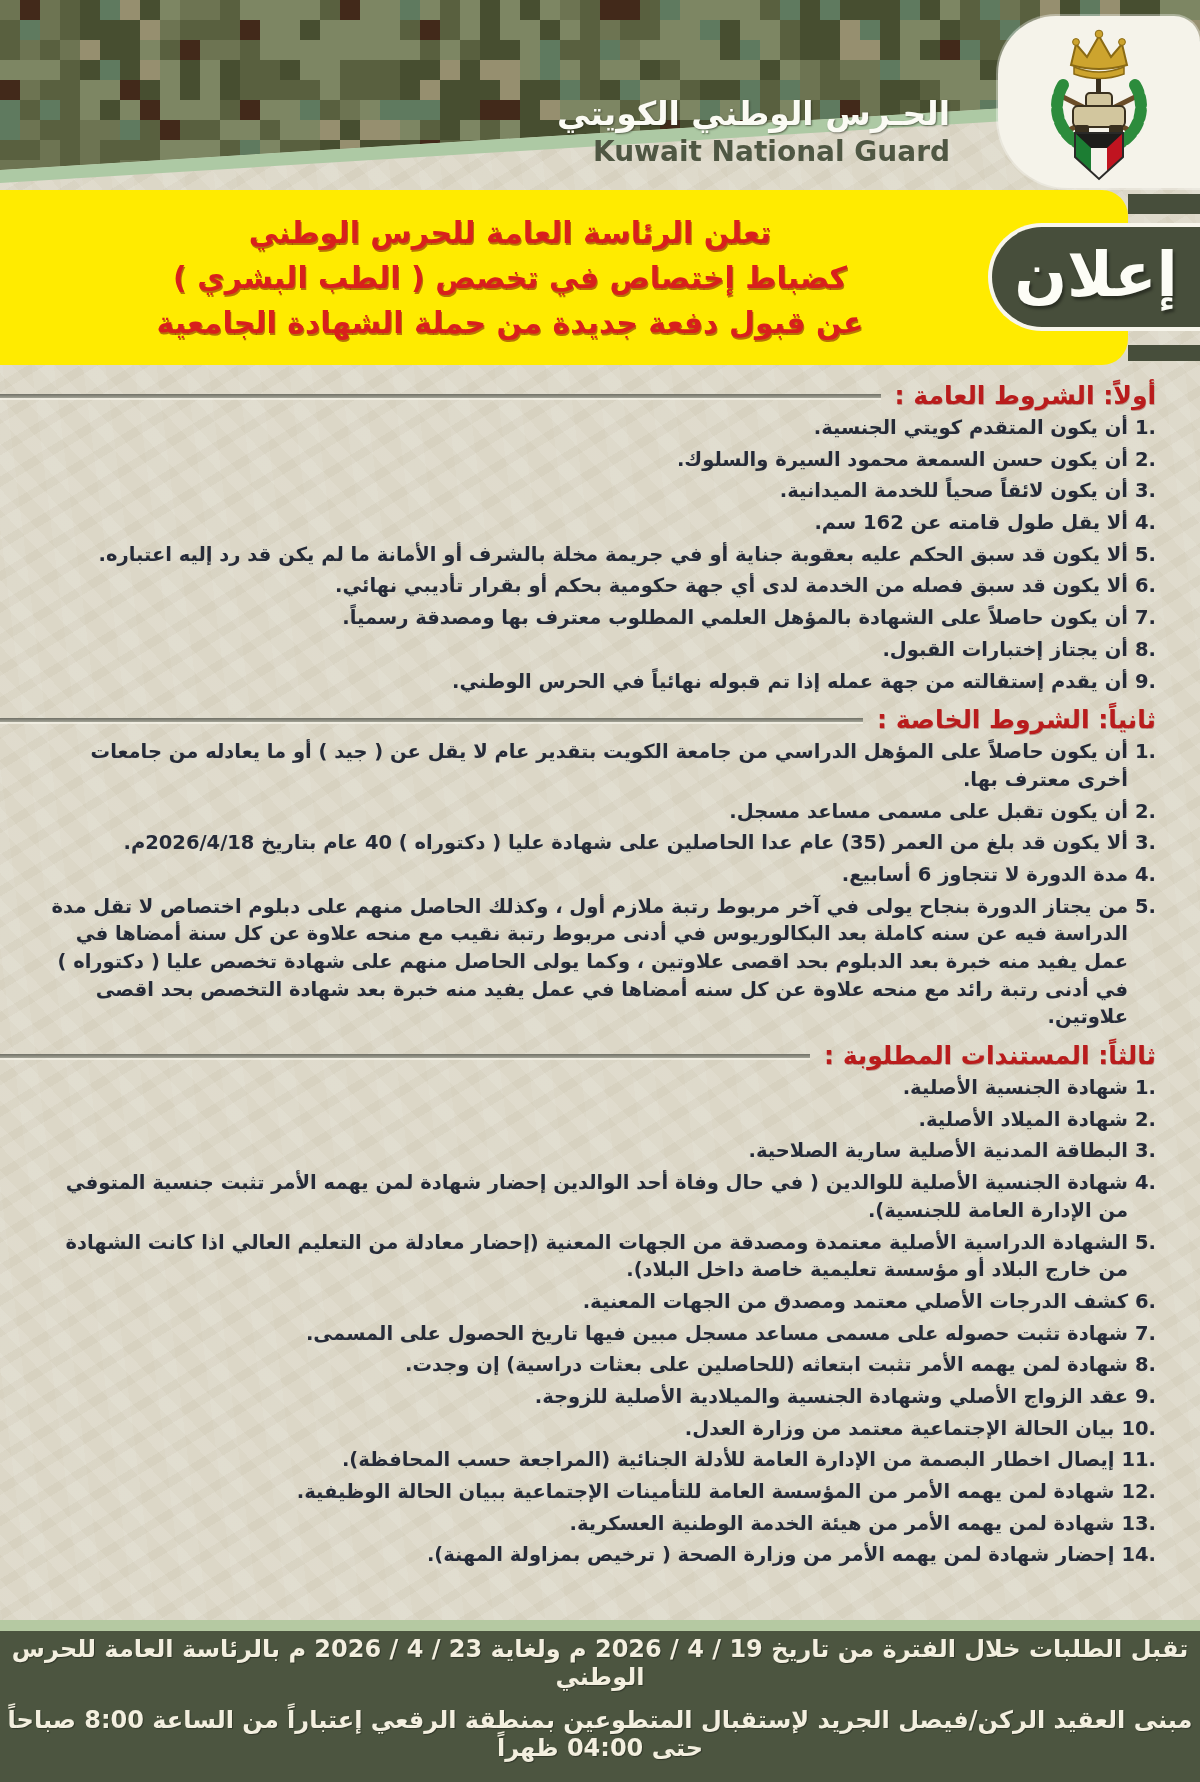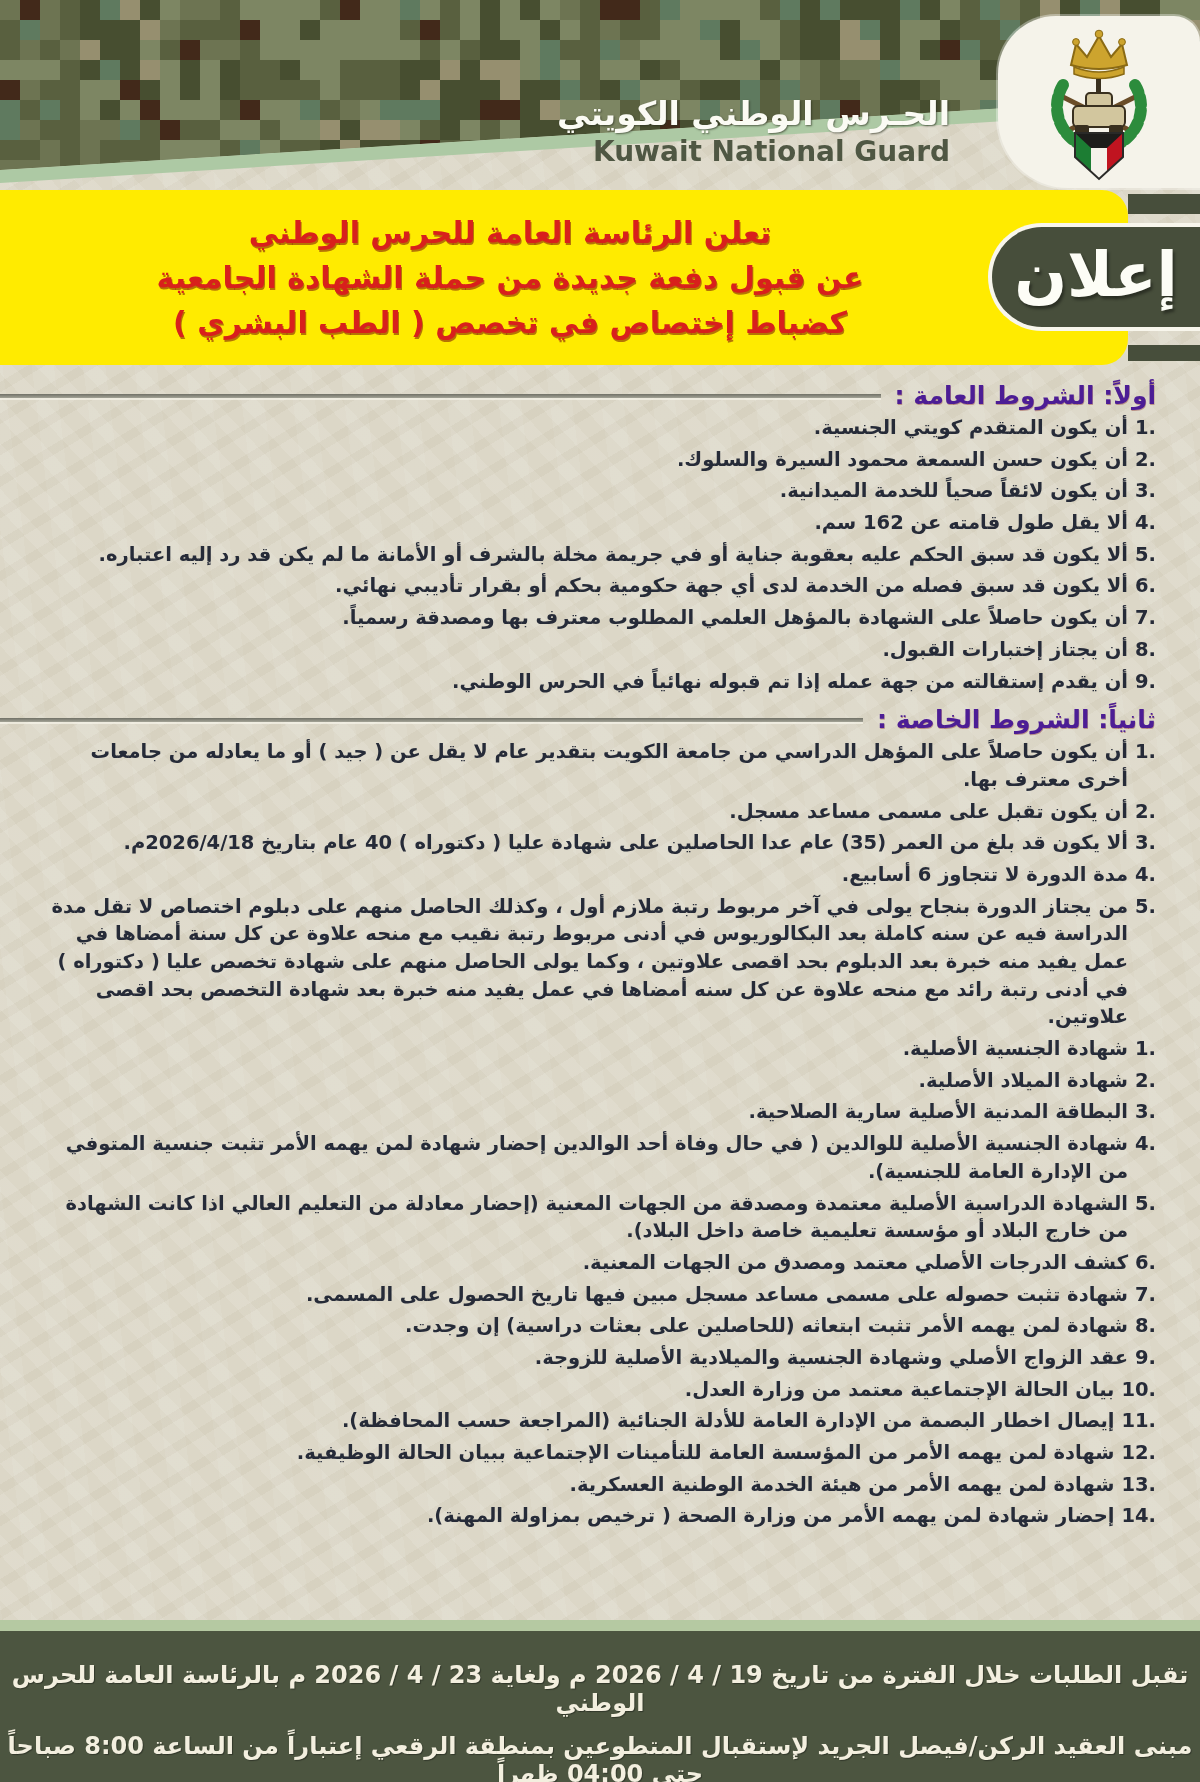--- a/index.html
+++ b/index.html
@@ -74,38 +74,38 @@
   }
 
   
   .content{
     position:relative;z-index:1;
     height:1250px;overflow:hidden;
     padding:6px 44px 0;direction:rtl;
   }
   .sec-head{display:flex;align-items:center;margin:10px 0 4px;}
   .sec-head h2{
-    margin:0;font-size:25px;font-weight:700;color:#4c1d95;white-space:nowrap;
+    margin:0;font-size:25px;font-weight:700;color:#b91c1c;white-space:nowrap;
     text-shadow:.5px .5px 0 rgba(120,20,15,.35);
   }
   .rule{
     flex:1;height:4px;margin-left:-44px;margin-right:14px;
     background:linear-gradient(#707066,#a3a396);
     box-shadow:0 2px 0 rgba(250,248,238,.6);
   }
   .item{display:flex;margin:4px 0;font-size:19.5px;font-weight:700;color:#262b38;line-height:1.42;}
   .num{white-space:nowrap;direction:ltr;margin-left:7px;}
   .txt{flex:1;}
 
   
   .footer-strip{position:absolute;left:0;right:0;top:1620px;height:11px;background:#b5c9a2;z-index:2;}
   .footer{
     position:absolute;left:0;right:0;top:1631px;bottom:0;z-index:2;
     background:#4c5540;color:#f3efdf;text-align:center;direction:rtl;
-    font-weight:700;padding-top:30px;box-sizing:border-box;
+    font-weight:700;padding-top:4px;box-sizing:border-box;
   }
   .footer .f1{font-size:24px;margin-bottom:15px;text-shadow:1px 1px 1px rgba(0,0,0,.35);}
   .footer .f2{font-size:24px;margin-bottom:15px;text-shadow:1px 1px 1px rgba(0,0,0,.35);}
 </style>
 </head>
 <body>
 
 <div class="page">
 
   <div class="header">
@@ -755,22 +755,22 @@
 
   <div class="banner">
     <div class="banner-yellow"></div>
     <div class="strip strip-top"></div>
     <div class="strip strip-bottom"></div>
     <div class="badge">
       <span>إعلان</span>
     </div>
     <div class="banner-title">
       <div>تعلن الرئاسة العامة للحرس الوطني</div>
+      <div>كضباط إختصاص في تخصص ( الطب البشري )</div>
       <div>عن قبول دفعة جديدة من حملة الشهادة الجامعية</div>
-      <div>كضباط إختصاص في تخصص ( الطب البشري )</div>
     </div>
   </div>
 
   <div class="content">
 
     <section>
       <div class="sec-head">
         <h2>أولاً: الشروط العامة :</h2>
         <div class="rule"></div>
       </div>
@@ -851,20 +851,24 @@
           </div>
 
           <div class="item">
             <span class="num">5.</span>
             <span class="txt">من يجتاز الدورة بنجاح يولى في آخر مربوط رتبة ملازم أول ، وكذلك الحاصل منهم على دبلوم اختصاص لا تقل مدة الدراسة فيه عن سنه كاملة بعد البكالوريوس في أدنى مربوط رتبة نقيب مع منحه علاوة عن كل سنة أمضاها في عمل يفيد منه خبرة بعد الدبلوم بحد اقصى علاوتين ، وكما يولى الحاصل منهم على شهادة تخصص عليا ( دكتوراه ) في أدنى رتبة رائد مع منحه علاوة عن كل سنه أمضاها في عمل يفيد منه خبرة بعد شهادة التخصص بحد اقصى علاوتين.</span>
           </div>
         </div>
     </section>
 
     <section>
+      <div class="sec-head">
+        <h2>ثالثاً: المستندات المطلوبة :</h2>
+        <div class="rule"></div>
+      </div>
       <div class="items">
 
           <div class="item">
             <span class="num">1.</span>
             <span class="txt">شهادة الجنسية الأصلية.</span>
           </div>
 
           <div class="item">
             <span class="num">2.</span>
             <span class="txt">شهادة الميلاد الأصلية.</span>

